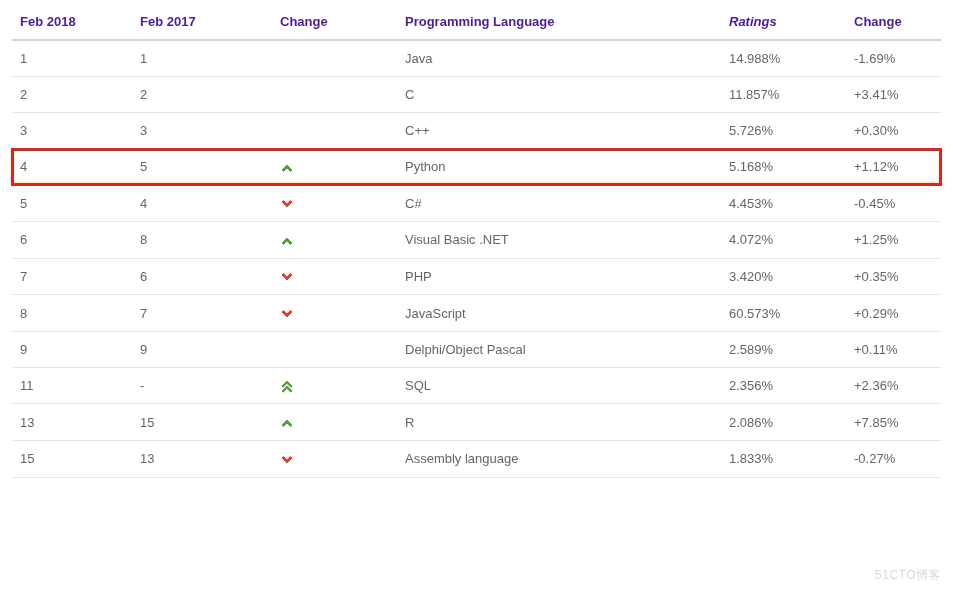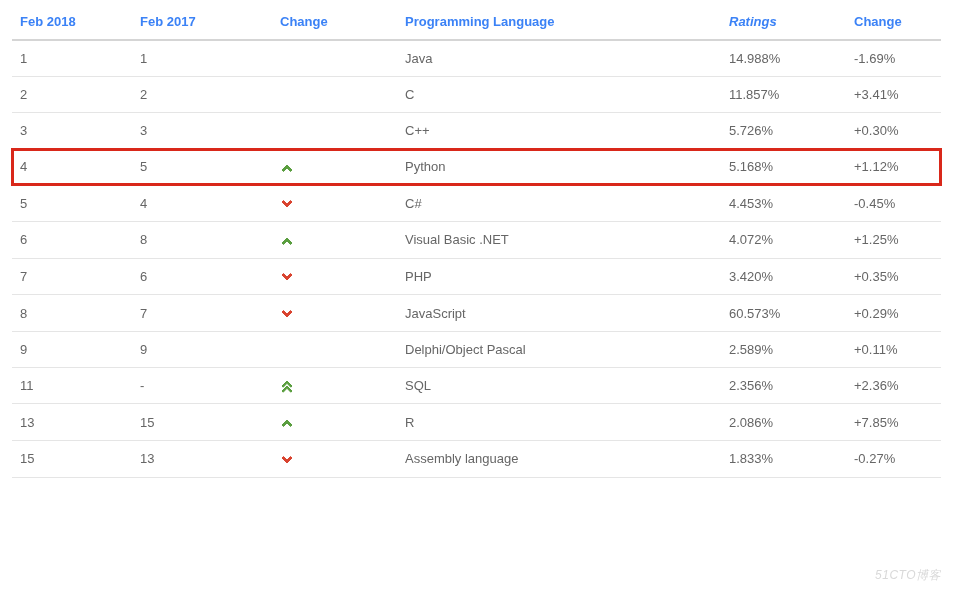--- a/index.html
+++ b/index.html
@@ -16,21 +16,21 @@
       border-collapse: collapse;
     }
     th, td {
       text-align: left;
       padding: 10px 8px;
       border-bottom: 1px solid #e5e5e5;
       vertical-align: middle;
       height: 36px;
     }
     th {
-      color: #3b82f6;
+      color: #4c1d95;
       font-weight: bold;
       font-size: 13px;
       border-bottom: 2px solid #d5d5d5;
     }
     .col-feb2018 { width: 120px; }
     .col-feb2017 { width: 140px; }
     .col-change1 { width: 125px; }
     .col-lang { width: auto; }
     .col-ratings { width: 125px; font-style: italic; }
     .col-change2 { width: 95px; }
@@ -52,21 +52,20 @@
     .down path { stroke: #d9432f; fill: #d9432f; }
     .double-up path { stroke: #5a9e3f; fill: #5a9e3f; }
     .watermark {
       position: fixed;
       right: 12px;
       bottom: 6px;
       color: #d9d9d9;
       font-size: 12px;
       letter-spacing: 0.5px;
       pointer-events: none;
-      font-style: italic;
     }
   </style>
 </head>
 <body>
 
 <table>
   <thead>
     <tr>
       <th class="col-feb2018">Feb 2018</th>
       <th class="col-feb2017">Feb 2017</th>

